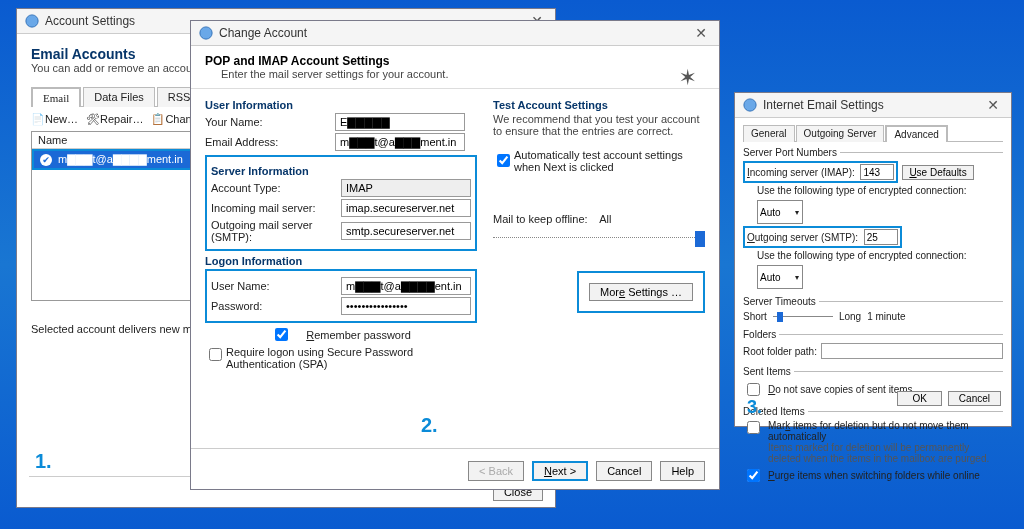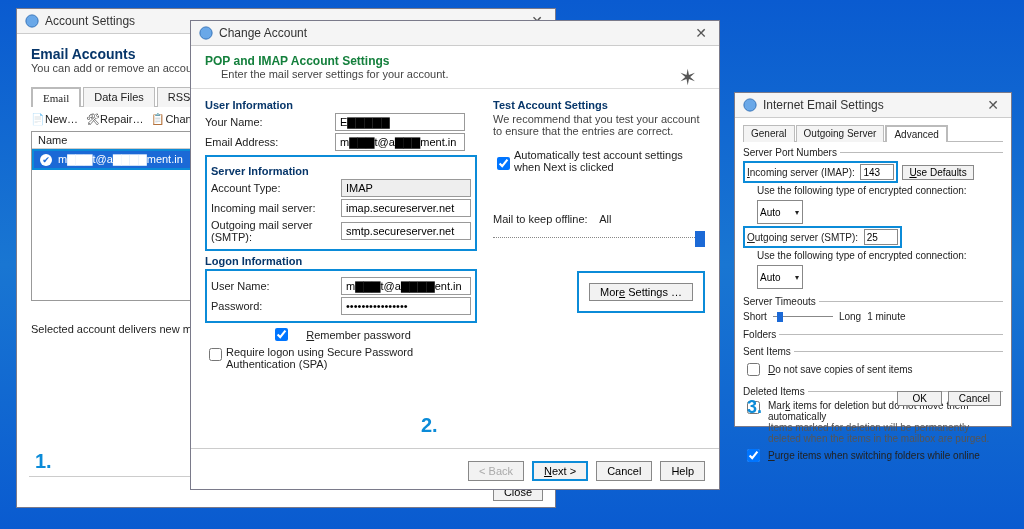--- a/index.html
+++ b/index.html
@@ -105,21 +105,21 @@
     background: #1b69d6; color: #fff;
     padding: 2px 6px; font-size: 11px;
   }
   #win1 .list-row .chk { width:12px;height:12px;border-radius:50%;background:#fff;margin-right:6px;display:inline-flex;align-items:center;justify-content:center;color:#1b69d6;font-size:9px;}
   #win1 .bottom-status { margin-top: 22px; font-size: 11px; }
   #win1 .footer-btns { position:absolute; bottom:6px; right:12px; left:12px; border-top:1px solid #ccc; padding-top:6px; display:flex; justify-content:flex-end; }
 
   
   #win2 { left: 190px; top: 20px; width: 530px; height: 470px; z-index: 2; }
   #win2 .hdr-block { padding: 8px 14px; border-bottom: 1px solid #ddd; }
-  #win2 .hdr-title { font-weight: bold; font-size: 12px; color: #15803d; }
+  #win2 .hdr-title { font-weight: bold; font-size: 12px; color: #000000; }
   #win2 .cursor-ico { position:absolute; right:22px; top:44px; font-size:22px; color:#555; }
   #win2 .cols { display:flex; padding: 6px 14px; gap: 16px; }
   #win2 .col-left { flex: 0 0 262px; }
   #win2 .col-right { flex: 1; }
   #win2 .input-130 { width: 130px; }
   #win2 .subgroup-title { font-weight: bold; font-size: 11px; color: #07366a; margin: 4px 0 2px 0; }
   #win2 .slider-track { position:relative; height:16px; margin:4px 0 8px 0; }
   #win2 .slider-line { position:absolute; top:8px; left:0; right:0; border-bottom:1px dotted #888; }
   #win2 .slider-thumb { position:absolute; top:2px; right:0; width:10px; height:16px; background:#1b69d6; }
   #win2 .wizard-btns { position:absolute; bottom:8px; right:14px; display:flex; gap:8px; }
@@ -261,21 +261,21 @@
         <span style="flex:1;">Require logon using Secure Password Authentication (SPA)</span>
       </div>
       <div class="num-step" style="left:230px; bottom:52px;">2.</div>
     </div>
 
     <div class="col-right">
       <div class="subgroup-title">Test Account Settings</div>
       <div class="sub-text" style="margin-bottom:12px;">We recommend that you test your account to ensure that the entries are correct.</div>
 
 
-      <div class="row checkbox-row" style="margin-top:10px; align-items:flex-end;">
+      <div class="row checkbox-row" style="margin-top:10px; align-items:center;">
         <input type="checkbox" checked="" style="margin-top: 2px;">
         <span style="flex:1;">Automatically test account settings when Next is clicked</span>
       </div>
 
       <div style="margin-top:40px;">
         <span>Mail to keep offline:</span>
         &nbsp;&nbsp;
         <span>All</span>
       </div>
       <div class="slider-track">
@@ -353,20 +353,24 @@
           <div class="slider3-line"></div>
           <div class="slider3-thumb"></div>
         </div>
         <span>Long</span>
         <span>1 minute</span>
       </div>
     </fieldset>
 
     <fieldset class="gb3">
         <legend>Folders</legend>
+      <div class="row3">
+        <span>Root folder path:</span>
+        <input class="txt-input" style="height: 16px; flex: 1 1 0%; font-size: 10px;" value="">
+      </div>
     </fieldset>
 
     <fieldset class="gb3">
         <legend>Sent Items</legend>
       <div class="row3 checkbox-row">
         <input type="checkbox" style="">
         <span><span class="underline-key">D</span>o not save copies of sent items</span>
       </div>
     </fieldset>
 

